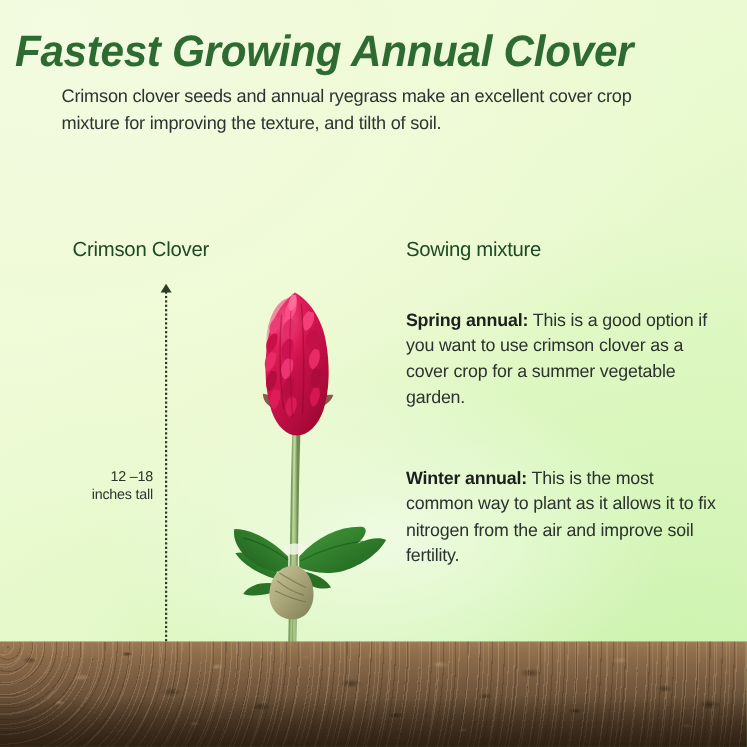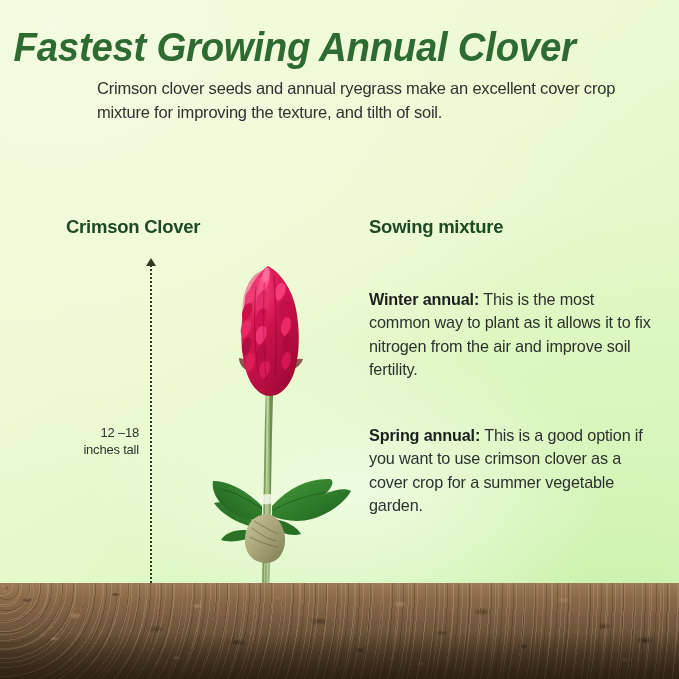--- a/index.html
+++ b/index.html
@@ -28,26 +28,25 @@
   #header{ position:absolute; left:0; top:26px; width:679px; text-align:left; }
   #title{
     font-size:40px; font-weight:700; font-style:italic;
     color:#2e6b33; letter-spacing:-.3px; line-height:1.06;
     transform:scaleX(.96); transform-origin:center;
   }
   #subtitle{
     margin-top:9px; font-size:16.5px; color:#2c3330;
     line-height:1.42; letter-spacing:-.2px;
     padding:0 56px;
-    margin-left:41px;
   }
 
   
   .col-head{
-    font-size:18.5px; font-weight:700; color:#1d4a24; letter-spacing:-.25px;
+    font-size:18.5px; font-weight:400; color:#1d4a24; letter-spacing:-.25px;
   }
 
   #left-col{ position:absolute; left:66px; top:216px; width:250px; }
   #right-col{ position:absolute; left:369px; top:216px; width:285px; }
 
   .para{ font-size:16.2px; color:#2b312e; line-height:1.45; letter-spacing:-.15px; }
   .para b{ font-weight:700; color:#1b1f1d; }
   #para-winter{ margin-top:50px; }
   #para-spring{ margin-top:42px; }
 
@@ -157,25 +156,25 @@
   <div id="measure-arrow"></div>
   <div id="measure-line"></div>
   <div id="measure-label">
     <div>12 –18</div>
     <div>inches tall</div>
   </div>
 </div>
 
 <div id="right-col">
   <div class="col-head">Sowing mixture</div>
+  <div class="para" id="para-spring">
+    <b>Spring annual:</b><span> This is a good option if you want to use crimson clover as a cover crop for a summer vegetable garden.</span>
+  </div>
   <div class="para" id="para-winter">
     <b>Winter annual:</b><span> This is the most common way to plant as it allows it to fix nitrogen from the air and improve soil fertility.</span>
-  </div>
-  <div class="para" id="para-spring">
-    <b>Spring annual:</b><span> This is a good option if you want to use crimson clover as a cover crop for a summer vegetable garden.</span>
   </div>
 </div>
 
 <svg id="plant" viewBox="0 0 679 679">
   <defs>
     <linearGradient id="stemGrad" x1="0" y1="0" x2="1" y2="0">
       <stop offset="0%" stop-color="#7e9e5f"></stop>
       <stop offset="35%" stop-color="#b2ce90"></stop>
       <stop offset="65%" stop-color="#9dbb7c"></stop>
       <stop offset="100%" stop-color="#6f8d52"></stop>

